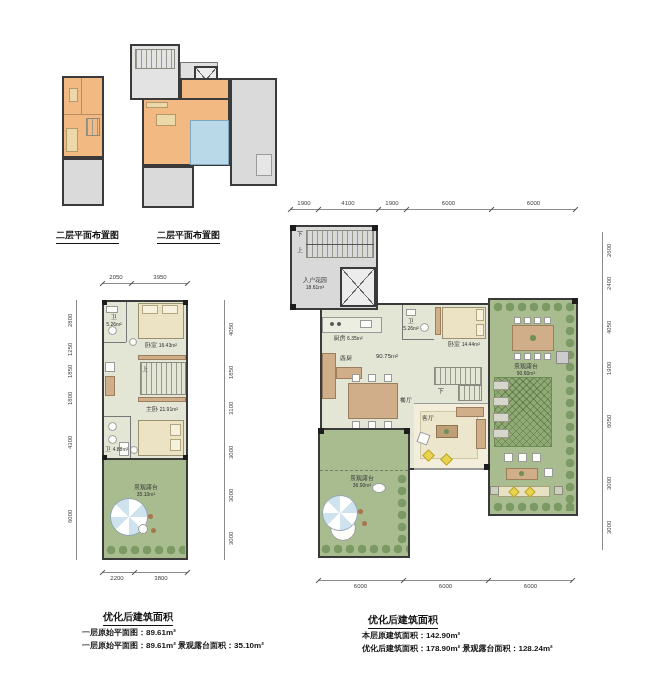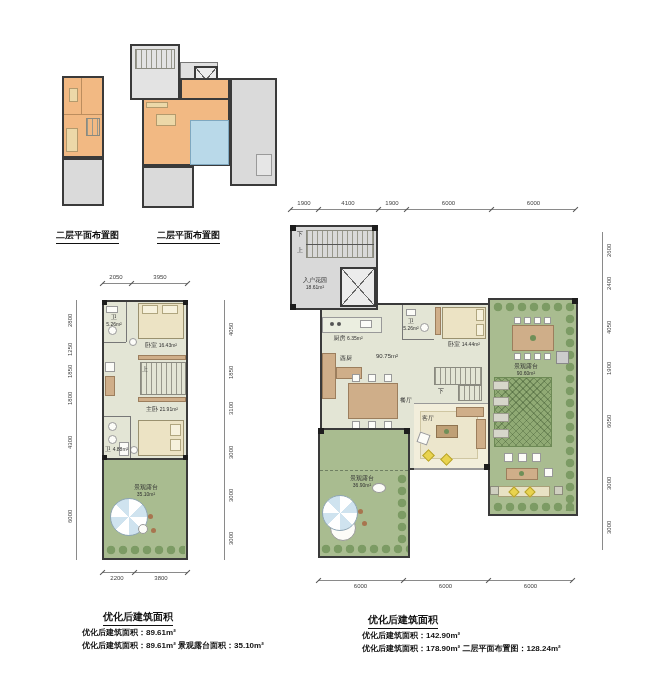--- a/index.html
+++ b/index.html
@@ -308,19 +308,19 @@
   <div class="vline" style="left:602px;top:232px;height:318px;"></div>
   <div class="dimv" style="left:606px;top:238px;height:24px;">2600</div>
   <div class="dimv" style="left:606px;top:271px;height:24px;">2400</div>
   <div class="dimv" style="left:606px;top:315px;height:24px;">4050</div>
   <div class="dimv" style="left:606px;top:356px;height:24px;">1900</div>
   <div class="dimv" style="left:606px;top:409px;height:24px;">6050</div>
   <div class="dimv" style="left:606px;top:471px;height:24px;">3000</div>
   <div class="dimv" style="left:606px;top:515px;height:24px;">3000</div>
 
   <div class="caption" style="left:103px;top:610px;">优化后建筑面积</div>
-  <div class="stat" style="left:82px;top:627px;">优化后建筑面积：89.61m²</div>
-  <div class="stat" style="left:82px;top:640px;">优化后建筑面积：89.61m²  景观露台面积：35.10m²</div>
+  <div class="stat" style="left:82px;top:627px;">一层原始平面图：89.61m²</div>
+  <div class="stat" style="left:82px;top:640px;">一层原始平面图：89.61m²  景观露台面积：35.10m²</div>
   <div class="caption" style="left:368px;top:613px;">优化后建筑面积</div>
-  <div class="stat" style="left:362px;top:630px;">优化后建筑面积：142.90m²</div>
-  <div class="stat" style="left:362px;top:643px;">优化后建筑面积：178.90m²  二层平面布置图：128.24m²</div>
+  <div class="stat" style="left:362px;top:630px;">本层原建筑面积：142.90m²</div>
+  <div class="stat" style="left:362px;top:643px;">优化后建筑面积：178.90m²  景观露台面积：128.24m²</div>
 
 </div>
 
 </body></html>

